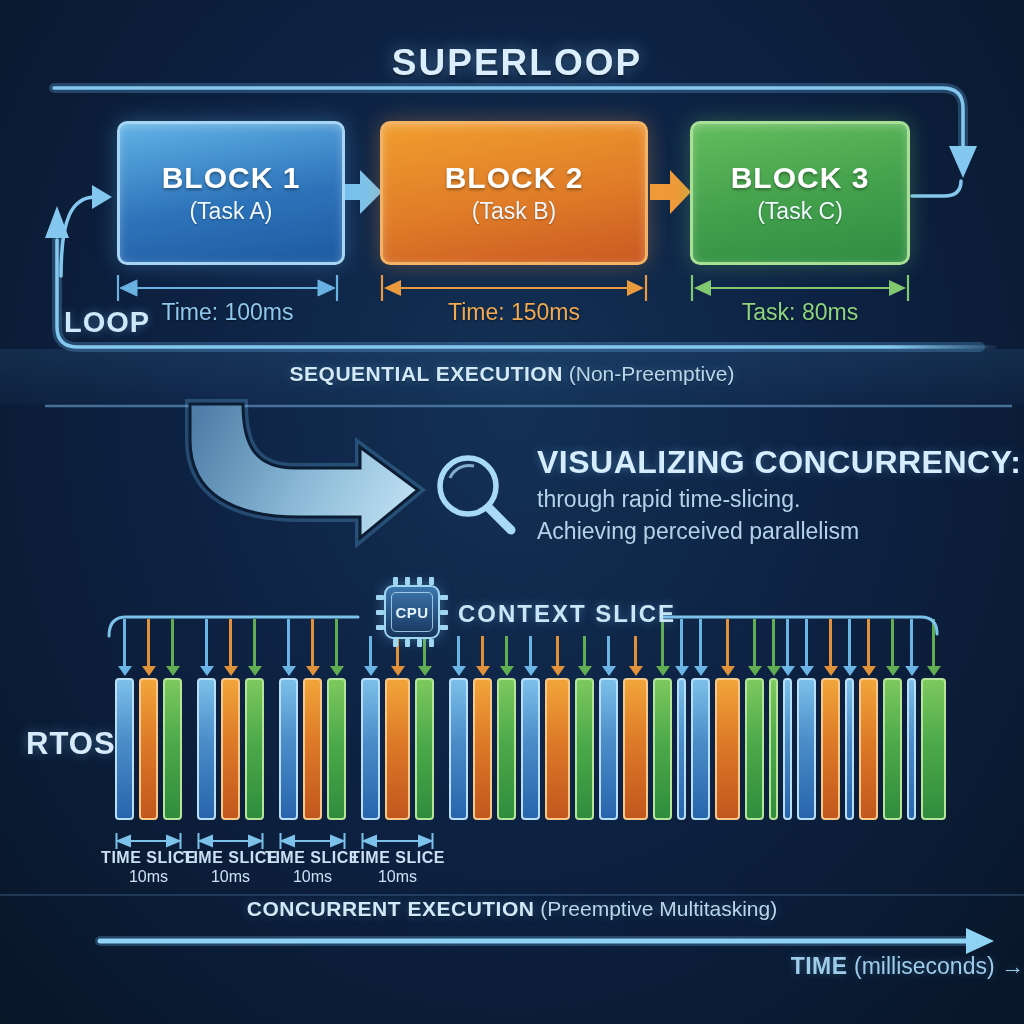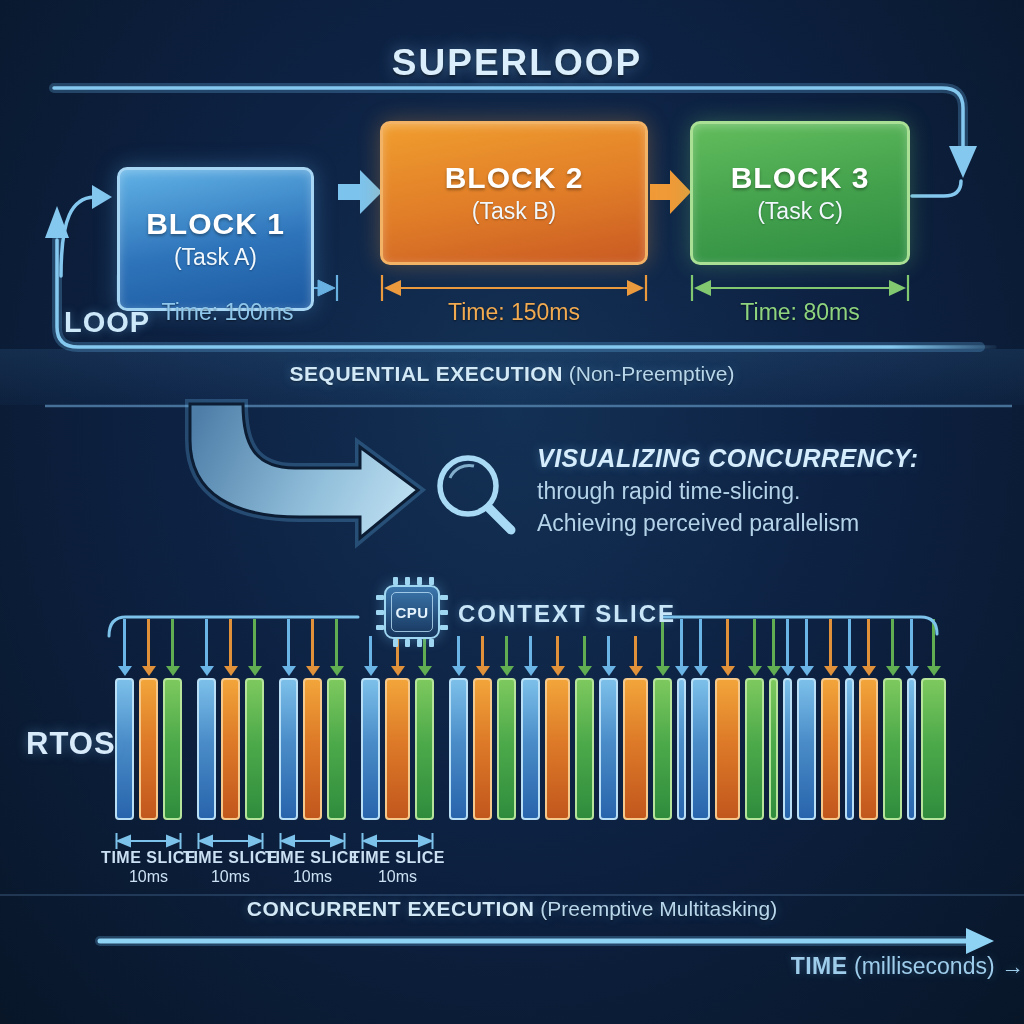--- a/index.html
+++ b/index.html
@@ -20,40 +20,40 @@
   #seq-heading{top:362px;}
   #concurrent-heading{top:897px;}
   .hbold{font-weight:bold;letter-spacing:.5px;}
   .hparen{color:#b9d7eb;}
   #seq-band{left:0;top:349px;width:1024px;height:56px;
     background:linear-gradient(180deg,rgba(70,130,185,.17),rgba(40,90,140,.08));}
 
   
   .block{position:absolute;top:121px;height:144px;border-radius:10px;display:flex;
     flex-direction:column;justify-content:center;align-items:center;gap:3px;box-sizing:border-box;}
-  .b1{left:117px;width:197px;border:3px solid #a6d6f3;
+  .b1{left:117px;width:228px;border:3px solid #a6d6f3;
     background:linear-gradient(170deg,#61b2e6 0%,#2e74ba 55%,#1d5aa1 100%);
-    box-shadow:0 0 22px rgba(90,170,230,.35), inset 0 2px 10px rgba(255,255,255,.28);margin-top:46px;}
+    box-shadow:0 0 22px rgba(90,170,230,.35), inset 0 2px 10px rgba(255,255,255,.28);}
   .b2{left:380px;width:268px;border:3px solid #f3b366;
     background:linear-gradient(170deg,#f09d2e 0%,#e07c28 55%,#c95a22 100%);
     box-shadow:0 0 22px rgba(240,155,55,.32), inset 0 2px 10px rgba(255,255,255,.28);}
   .b3{left:690px;width:220px;border:3px solid #a9e095;
     background:linear-gradient(170deg,#62bd5c 0%,#42a04c 55%,#2e8d42 100%);
     box-shadow:0 0 22px rgba(110,200,110,.32), inset 0 2px 10px rgba(255,255,255,.28);}
   .bt{font-size:30px;font-weight:bold;color:#ffffff;letter-spacing:1px;text-shadow:0 2px 3px rgba(0,0,0,.35);}
   .bs{font-size:23px;color:#f0f8fd;text-shadow:0 1px 2px rgba(0,0,0,.3);}
   .tlabel{top:299px;text-align:center;font-size:23px;text-shadow:0 1px 2px rgba(0,0,0,.5);}
   .tl1{left:117px;width:221px;color:#8fc8ec;}
   .tl2{left:380px;width:268px;color:#f2aa50;}
   .tl3{left:690px;width:220px;color:#8fd47e;}
 
   
   #note{left:537px;top:444px;}
-  #note-heading{font-size:25px;font-weight:bold;color:#d5edfc;letter-spacing:.5px;
-    text-shadow:0 0 10px rgba(120,195,250,.35);font-style:italic;}
+  #note-heading{font-size:32px;font-weight:bold;color:#d5edfc;letter-spacing:.5px;
+    text-shadow:0 0 10px rgba(120,195,250,.35);}
   .note-line{font-size:23px;color:#b4d3e9;line-height:28px;margin-top:4px;}
 
   
   #cpu{left:384px;top:585px;width:52px;height:50px;border:2.5px solid #9fd6f2;border-radius:9px;
     background:linear-gradient(180deg,#3c77ad,#16355c);box-shadow:0 0 14px rgba(120,200,250,.4);}
   #cpu-inner{position:absolute;left:5px;top:5px;right:5px;bottom:5px;border:1.5px solid rgba(185,222,246,.8);
     border-radius:5px;display:flex;align-items:center;justify-content:center;
     font-size:15px;font-weight:bold;color:#e4f3fd;letter-spacing:.5px;}
   .pin{position:absolute;background:#9fd6f2;border-radius:1px;}
   #ctx-label{left:458px;top:600px;font-size:24px;font-weight:bold;letter-spacing:2px;color:#c9e6f9;
@@ -178,21 +178,21 @@
     <div class="bt">BLOCK 2</div>
     <div class="bs">(Task B)</div>
   </div>
   <div class="block b3 z2">
     <div class="bt">BLOCK 3</div>
     <div class="bs">(Task C)</div>
   </div>
 
   <div class="abs tlabel tl1 z2">Time: 100ms</div>
   <div class="abs tlabel tl2 z2">Time: 150ms</div>
-  <div class="abs tlabel tl3 z2">Time: 80ms</div>
+  <div class="abs tlabel tl3 z2">Task: 80ms</div>
 
   <div id="loop-label" class="abs z2">LOOP</div>
 
   <div id="seq-heading" class="abs band-heading z2">
     <span class="hbold">SEQUENTIAL EXECUTION</span>
     <span class="hparen">(Non-Preemptive)</span>
   </div>
 
   <div id="note" class="abs z2">
     <div id="note-heading">VISUALIZING CONCURRENCY:</div>

